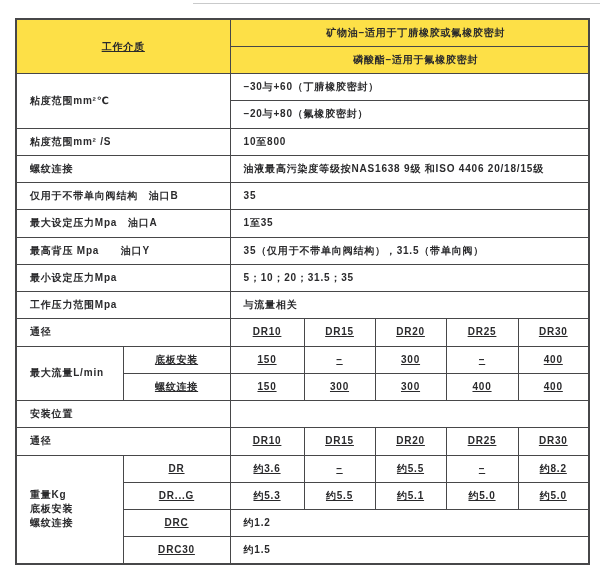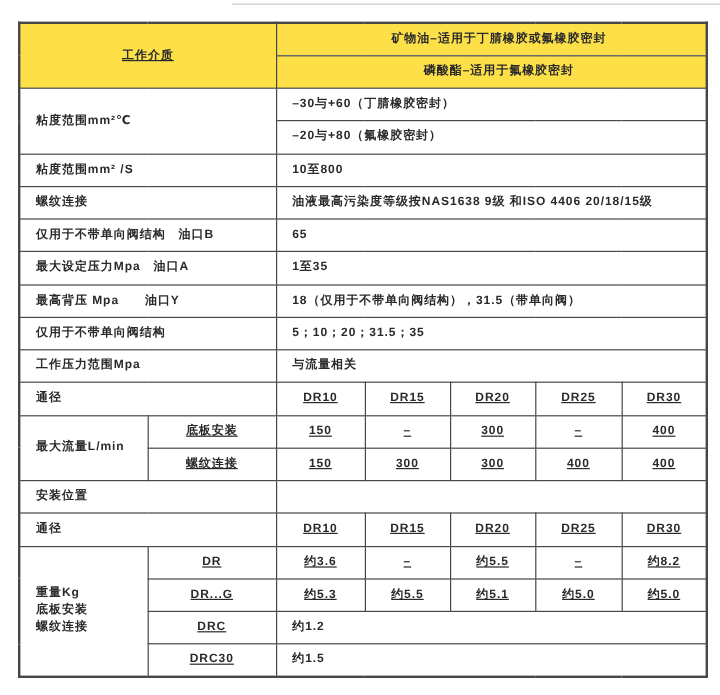--- a/index.html
+++ b/index.html
@@ -65,35 +65,35 @@
       <td class="l" colspan="5">10至800</td>
     </tr>
 
     <tr>
       <td class="l" colspan="2">螺纹连接</td>
       <td class="l" colspan="5">油液最高污染度等级按NAS1638 9级 和ISO 4406 20/18/15级</td>
     </tr>
 
     <tr>
       <td class="l" colspan="2">仅用于不带单向阀结构　油口B</td>
-      <td class="l" colspan="5">65</td>
+      <td class="l" colspan="5">35</td>
     </tr>
 
     <tr>
       <td class="l" colspan="2">最大设定压力Mpa　油口A</td>
       <td class="l" colspan="5">1至35</td>
     </tr>
 
     <tr>
       <td class="l" colspan="2">最高背压 Mpa　　油口Y</td>
-      <td class="l" colspan="5">18（仅用于不带单向阀结构），31.5（带单向阀）</td>
+      <td class="l" colspan="5">35（仅用于不带单向阀结构），31.5（带单向阀）</td>
     </tr>
 
     <tr>
-      <td class="l" colspan="2">仅用于不带单向阀结构</td>
+      <td class="l" colspan="2">最小设定压力Mpa</td>
       <td class="l" colspan="5">5；10；20；31.5；35</td>
     </tr>
 
     <tr>
       <td class="l" colspan="2">工作压力范围Mpa</td>
       <td class="l" colspan="5">与流量相关</td>
     </tr>
 
     <tr>
       <td class="l" colspan="2">通径</td>

